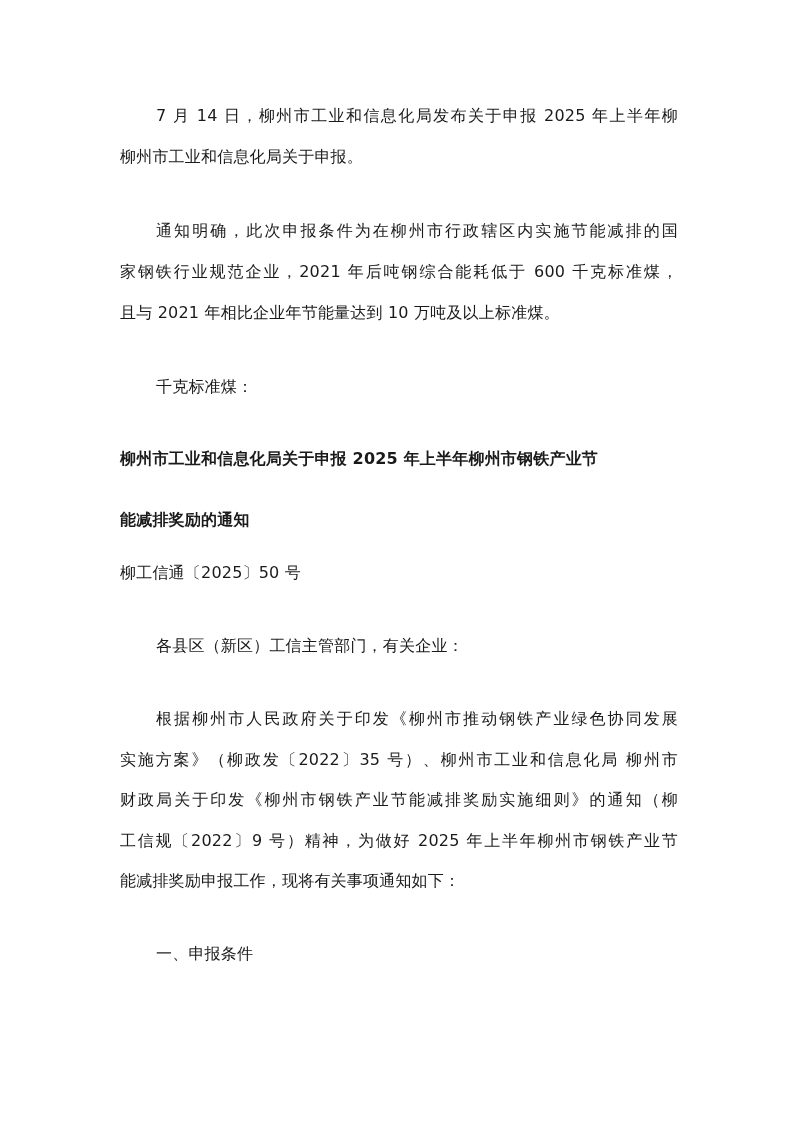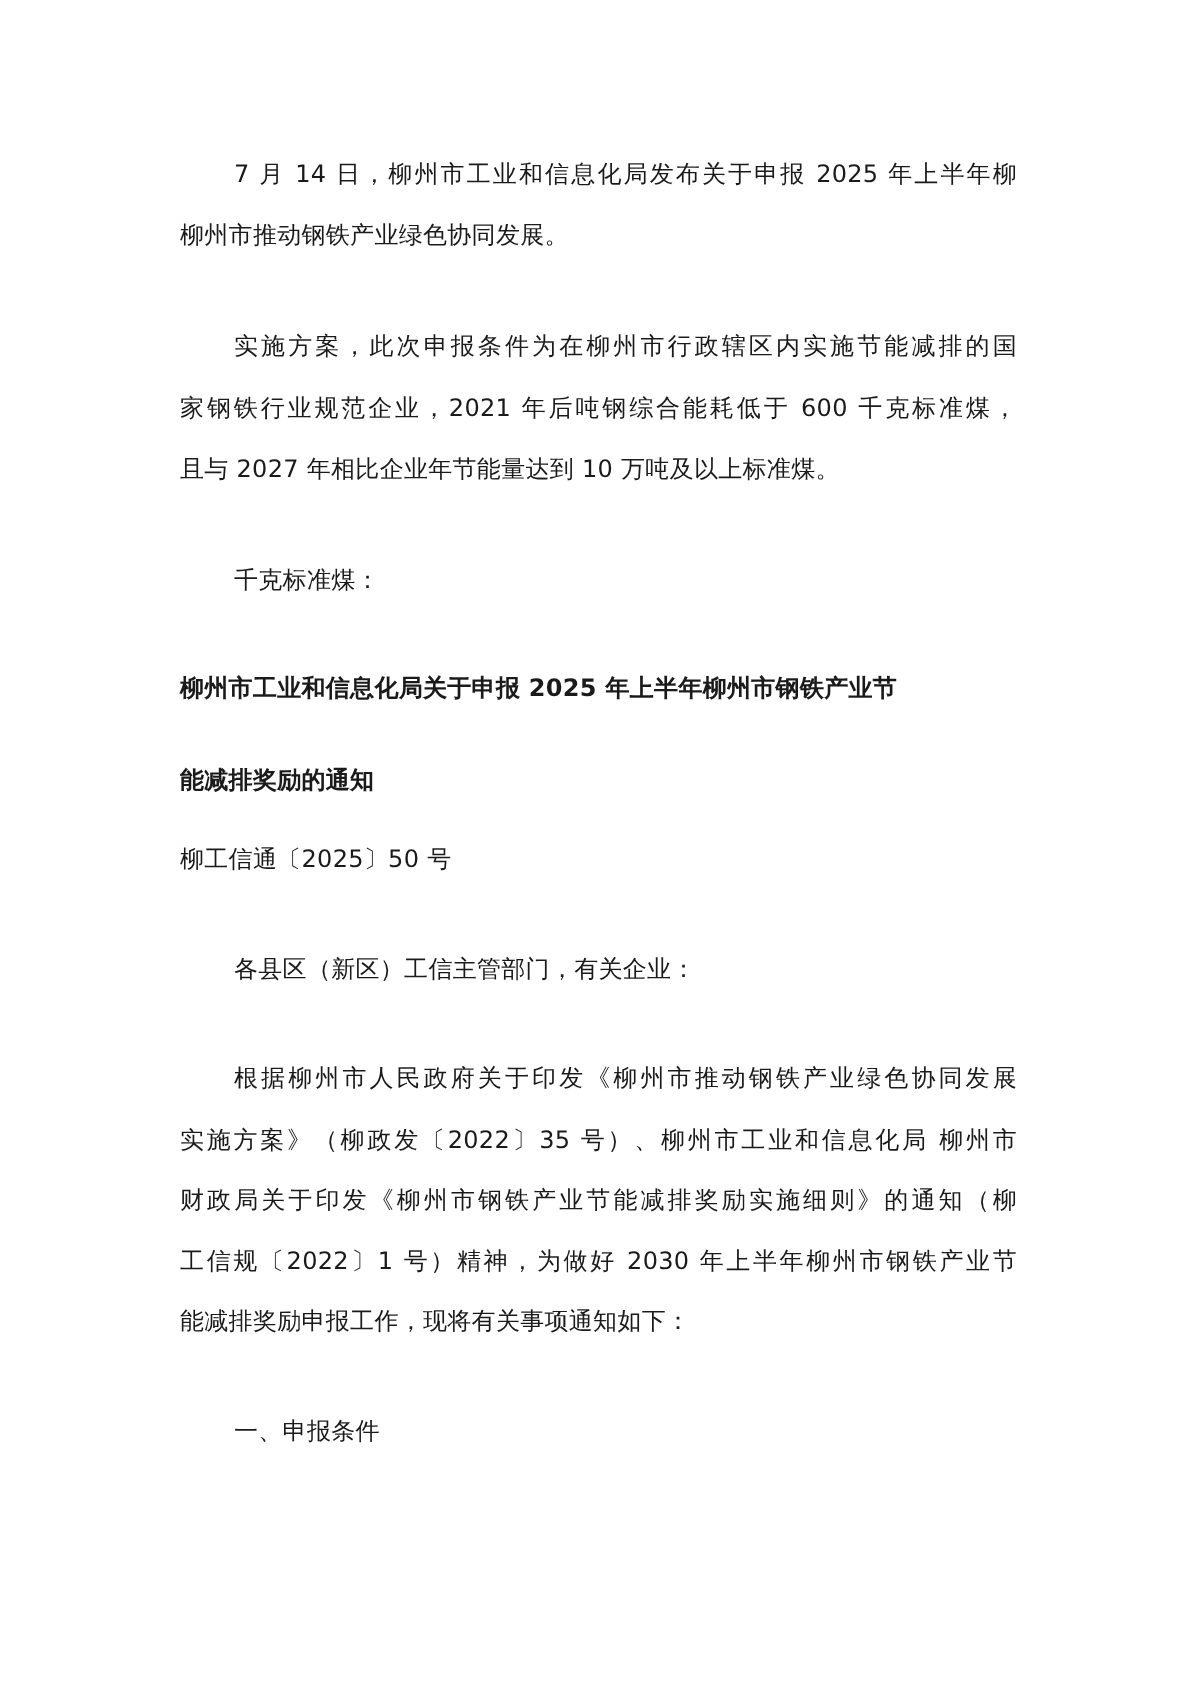--- a/index.html
+++ b/index.html
@@ -12,36 +12,36 @@
   .center { }
   .bold { font-weight: bold; }
   .just { text-align: justify; text-align-last: justify; }
 </style>
 </head>
 <body>
 
 <div class="page">
 
   <div class="line indent just" style="top:104px">7 月 14 日，柳州市工业和信息化局发布关于申报 2025 年上半年柳</div>
-  <div class="line" style="top:145px">柳州市推动钢铁产业绿色协同发展。</div>
+  <div class="line" style="top:145px">柳州市工业和信息化局关于申报。</div>
 
-  <div class="line indent just" style="top:219px">实施方案，此次申报条件为在柳州市行政辖区内实施节能减排的国</div>
+  <div class="line indent just" style="top:219px">通知明确，此次申报条件为在柳州市行政辖区内实施节能减排的国</div>
   <div class="line just" style="top:260px">家钢铁行业规范企业，2021 年后吨钢综合能耗低于 600 千克标准煤，</div>
-  <div class="line" style="top:301px">且与 2027 年相比企业年节能量达到 10 万吨及以上标准煤。</div>
+  <div class="line" style="top:301px">且与 2021 年相比企业年节能量达到 10 万吨及以上标准煤。</div>
 
   <div class="line indent" style="top:375px">千克标准煤：</div>
 
   <div class="line center bold" style="top:447px; left:0; width:558px;">柳州市工业和信息化局关于申报 2025 年上半年柳州市钢铁产业节</div>
   <div class="line center bold" style="top:508px">能减排奖励的通知</div>
 
   <div class="line center" style="top:561px">柳工信通〔2025〕50 号</div>
 
   <div class="line indent" style="top:634px">各县区（新区）工信主管部门，有关企业：</div>
 
   <div class="line indent just" style="top:707px">根据柳州市人民政府关于印发《柳州市推动钢铁产业绿色协同发展</div>
   <div class="line just" style="top:748px">实施方案》（柳政发〔2022〕35 号）、柳州市工业和信息化局 柳州市</div>
   <div class="line just" style="top:788px">财政局关于印发《柳州市钢铁产业节能减排奖励实施细则》的通知（柳</div>
-  <div class="line just" style="top:829px">工信规〔2022〕1 号）精神，为做好 2030 年上半年柳州市钢铁产业节</div>
+  <div class="line just" style="top:829px">工信规〔2022〕9 号）精神，为做好 2025 年上半年柳州市钢铁产业节</div>
   <div class="line" style="top:869px">能减排奖励申报工作，现将有关事项通知如下：</div>
 
   <div class="line indent" style="top:942px">一、申报条件</div>
 
 </div>
 
 </body></html>

